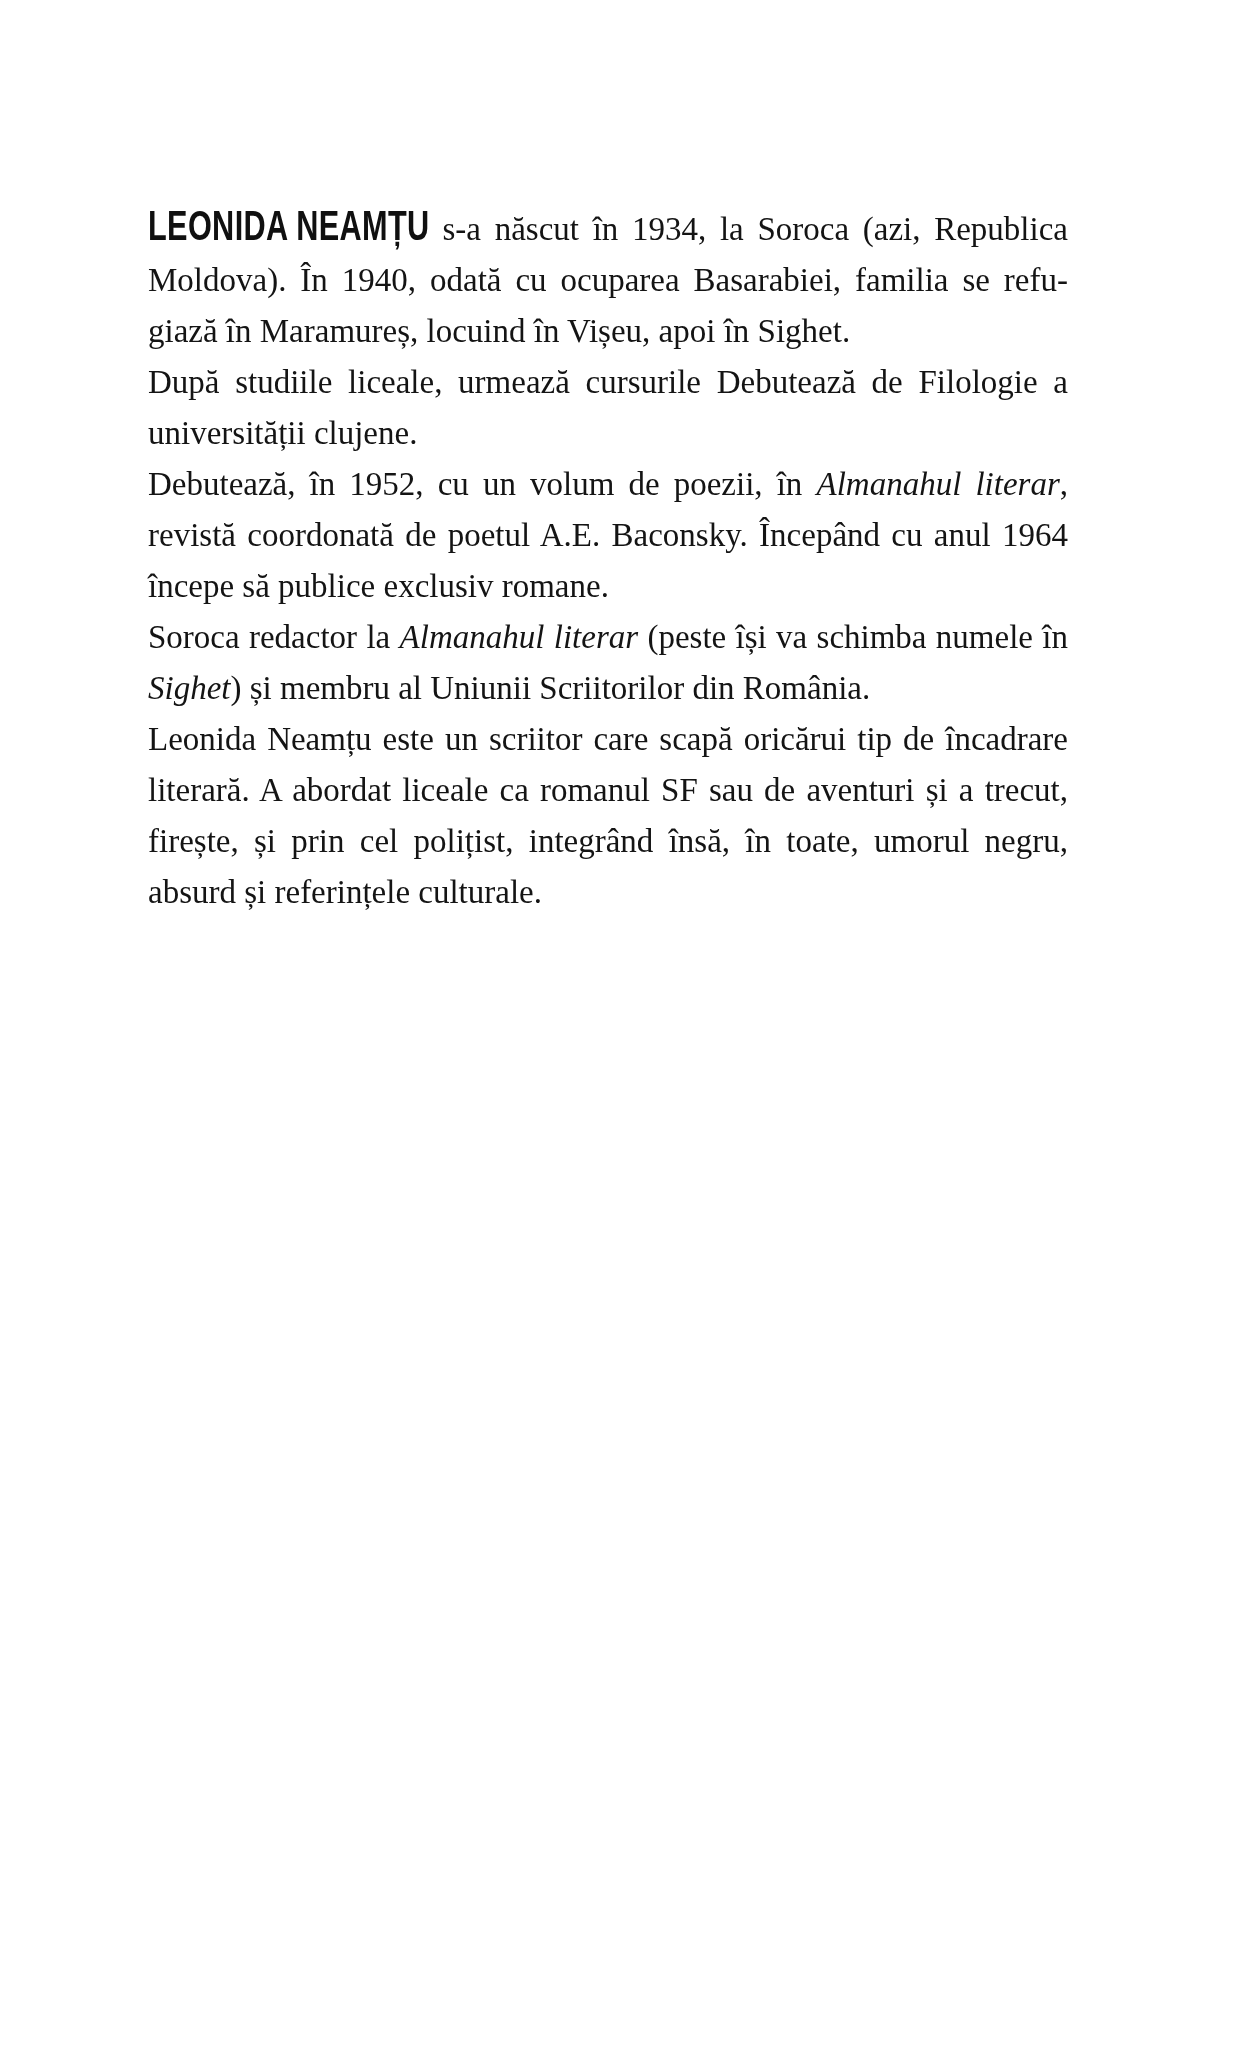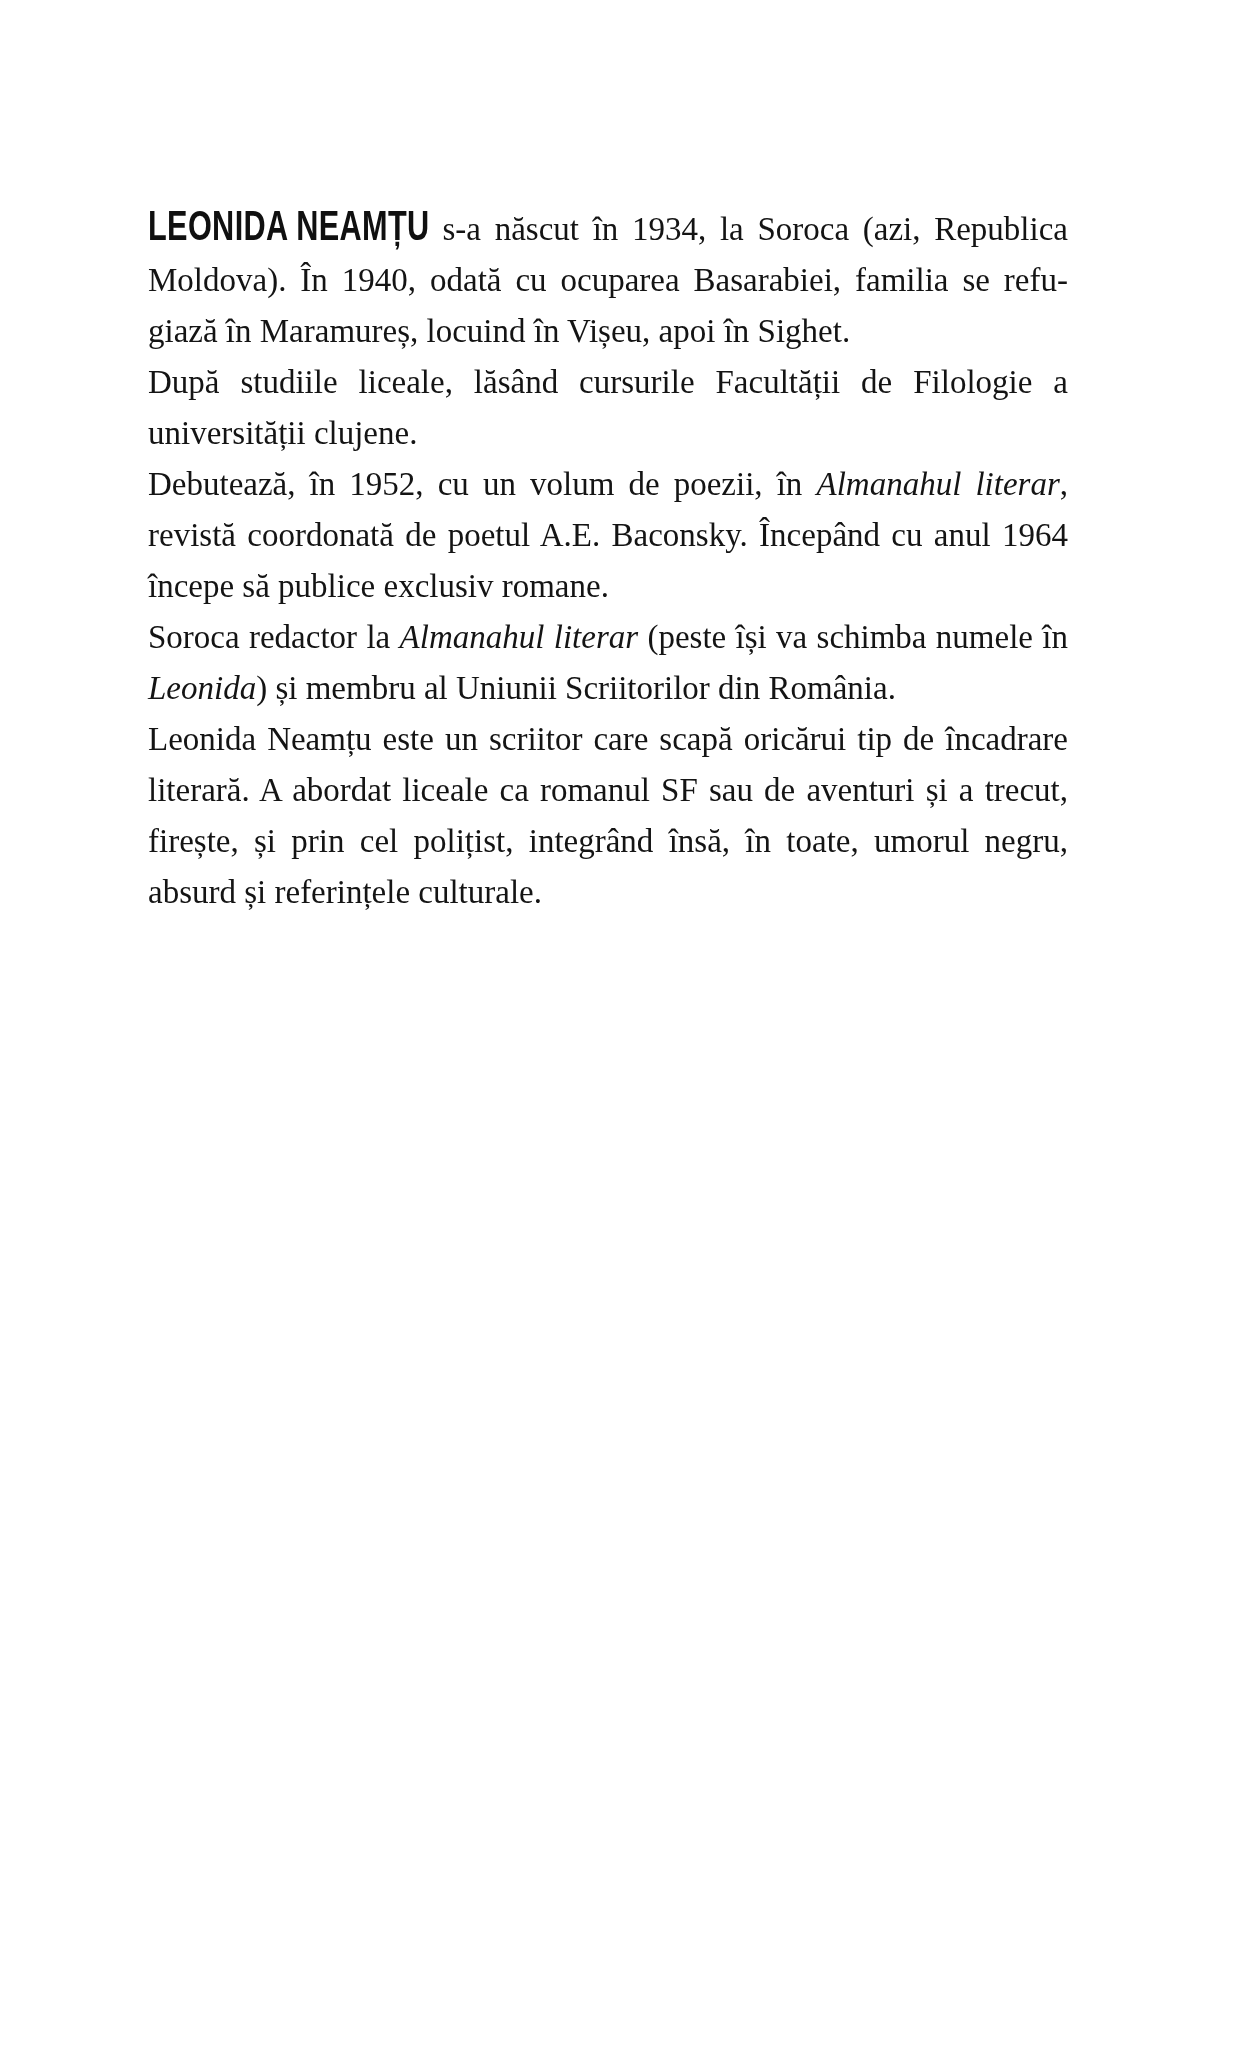--- a/index.html
+++ b/index.html
@@ -45,18 +45,18 @@
     white-space: nowrap;
     color: #101010;
   }
 </style>
 </head>
 <body>
 
 <div class="page">
   <div class="text-block">
       <p class="para"><span class="author-name">LEONIDA NEAMȚU</span><span> s-a născut în 1934, la Soroca (azi, Republica Moldova). În 1940, odată cu ocuparea Basarabiei, familia se refu­giază în Maramureș, locuind în Vișeu, apoi în Sighet.</span></p>
-      <p class="para"><span>După studiile liceale, lăsând cursurile Facultății de Filologie a universității clujene.</span></p>
+      <p class="para"><span>După studiile liceale, urmează cursurile Debutează de Filologie a universității clujene.</span></p>
       <p class="para"><span>Debutează, în 1952, cu un volum de poezii, în </span><em>Almanahul literar</em><span>, revistă coordonată de poetul A.E. Baconsky. Începând cu anul 1964 începe să publice exclusiv romane.</span></p>
-      <p class="para"><span>Soroca redactor la </span><em>Almanahul literar</em><span> (peste își va schimba numele în </span><em>Leonida</em><span>) și membru al Uniunii Scriitorilor din România.</span></p>
+      <p class="para"><span>Soroca redactor la </span><em>Almanahul literar</em><span> (peste își va schimba numele în </span><em>Sighet</em><span>) și membru al Uniunii Scriitorilor din România.</span></p>
       <p class="para"><span>Leonida Neamțu este un scriitor care scapă oricărui tip de înca­drare literară. A abordat liceale ca romanul SF sau de aventuri și a trecut, firește, și prin cel polițist, integrând însă, în toate, umorul negru, absurd și referințele culturale.</span></p>
     </div>
 </div>
 
 </body></html>

